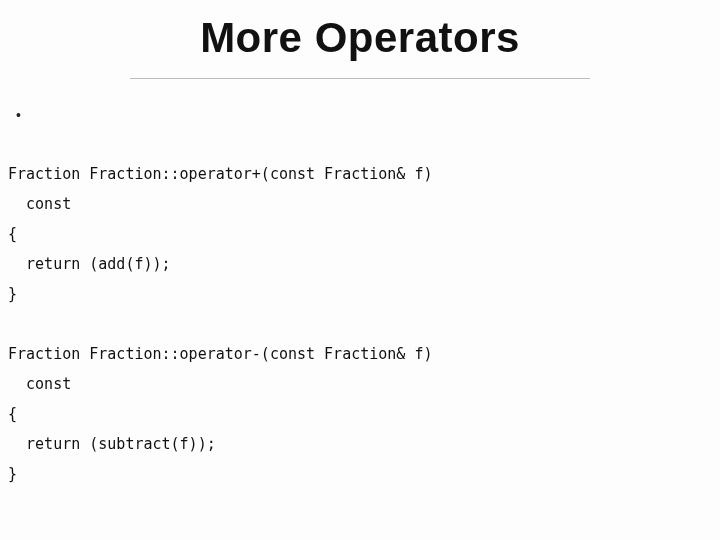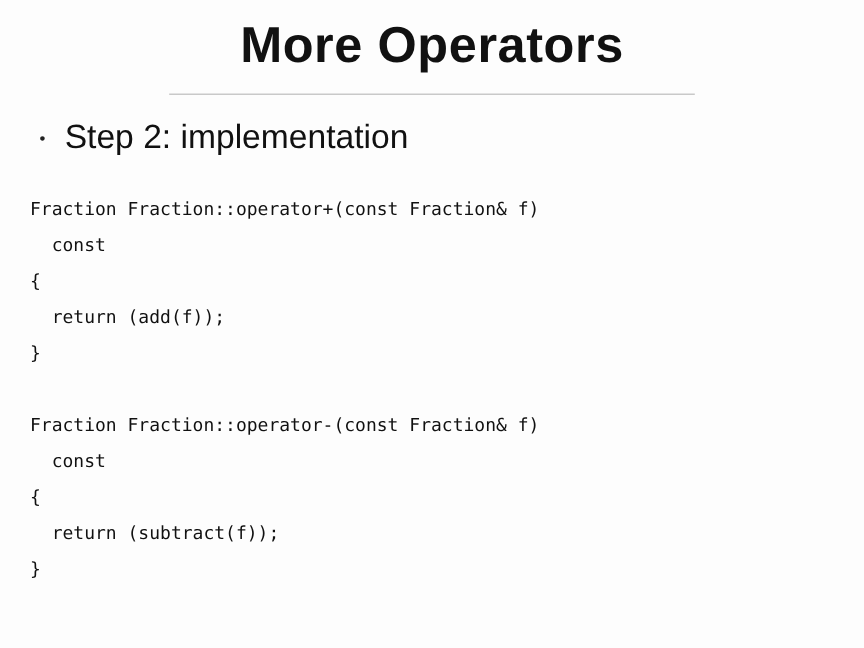--- a/index.html
+++ b/index.html
@@ -10,21 +10,21 @@
     body {
       width: 720px;
       height: 540px;
       background: #fdfdfd;
       font-family: Verdana, Geneva, sans-serif;
       overflow: hidden;
     }
     .slide {
       width: 100%;
       height: 100%;
-      padding: 14px 23px;
+      padding: 14px 6px;
     }
     .title {
       font-size: 42px;
       font-weight: 700;
       text-align: center;
       color: #111;
       margin-bottom: 16px;
       letter-spacing: 0.5px;
     }
     .hr-line {
@@ -63,21 +63,20 @@
     }
   </style>
 </head>
 <body>
 
 <div class="slide">
   <div class="title">More Operators</div>
   <hr class="hr-line">
   <div class="bullet-row">
     <span class="bullet-dot">•</span>
-    <span class="step">Step 2:  implementation</span>
   </div>
   <div class="code-block">Fraction Fraction::operator+(const Fraction&amp; f)
   const
 {
   return (add(f));
 }</div>
   <div class="code-block">Fraction Fraction::operator-(const Fraction&amp; f)
   const
 {
   return (subtract(f));

